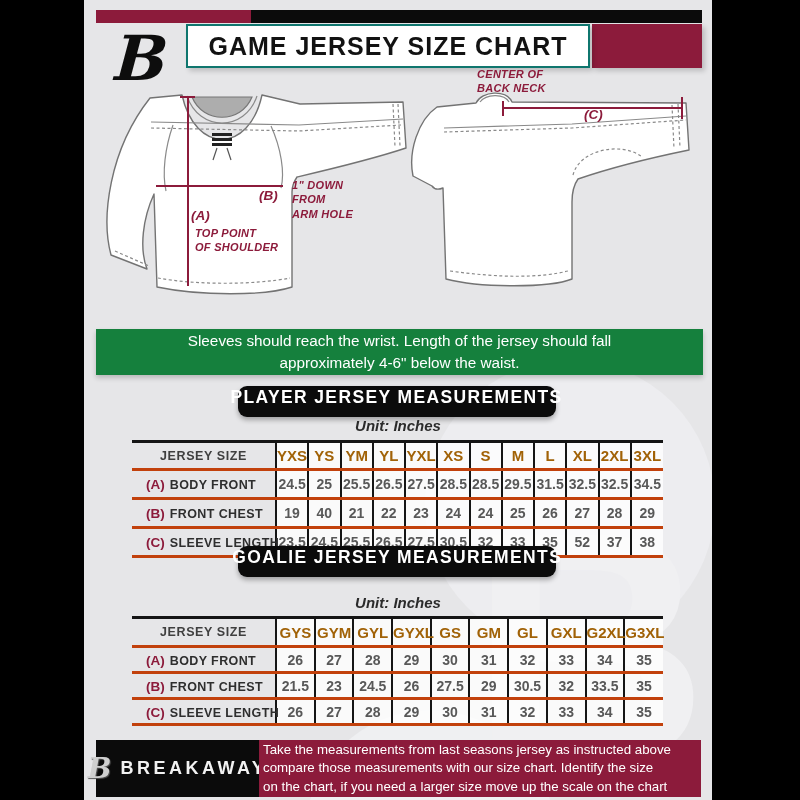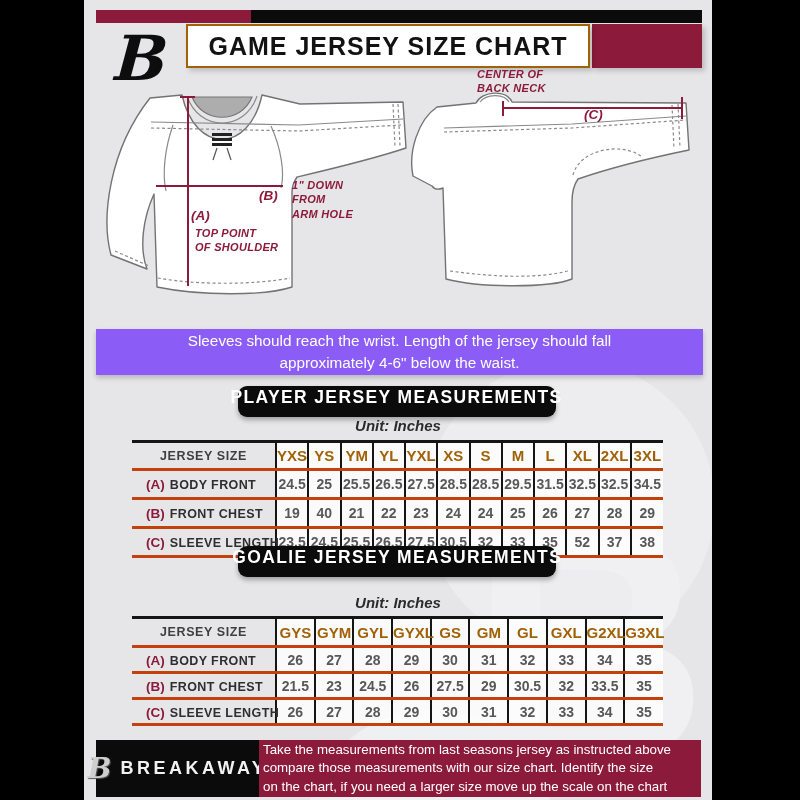--- a/index.html
+++ b/index.html
@@ -10,34 +10,34 @@
   .pillar.right{left:712px;width:88px;}
 
   
   .watermark{position:absolute;left:0;top:0;z-index:0;}
 
   
   .topbar-maroon{position:absolute;left:96px;top:10px;width:155px;height:13px;background:#8C1B3B;z-index:2;}
   .topbar-black{position:absolute;left:251px;top:10px;width:451px;height:13px;background:#0B0B0B;z-index:2;}
   .logo-top{position:absolute;left:104px;top:22px;z-index:3;}
   .title-box{position:absolute;left:186px;top:24px;width:404px;height:44px;background:#fff;
-             border:2px solid #a16207;box-sizing:border-box;display:flex;align-items:center;justify-content:center;
+             border:2px solid #0f766e;box-sizing:border-box;display:flex;align-items:center;justify-content:center;
              box-shadow:3px 3px 5px rgba(0,0,0,.18);z-index:3;}
   .title-box span{font-size:25px;font-weight:bold;letter-spacing:1px;color:#121212;white-space:nowrap;}
   .title-maroon{position:absolute;left:592px;top:24px;width:110px;height:44px;background:#8C1B3B;
                 box-shadow:3px 3px 5px rgba(0,0,0,.18);z-index:2;}
 
   
   .jersey-svg{position:absolute;z-index:2;}
   .anno{position:absolute;z-index:3;color:#8C1B3B;font-style:italic;font-weight:bold;
         font-size:11px;line-height:1.3;letter-spacing:.3px;white-space:nowrap;}
   .anno.key{font-size:13.5px;letter-spacing:0;}
 
   
-  .notice{position:absolute;left:96px;top:329px;width:607px;height:46px;background:#8b5cf6;z-index:2;
+  .notice{position:absolute;left:96px;top:329px;width:607px;height:46px;background:#15803d;z-index:2;
           display:flex;flex-direction:column;align-items:center;justify-content:center;
           color:#fff;font-size:15.3px;line-height:1.45;box-shadow:0 3px 5px rgba(0,0,0,.2);}
 
   
   .pill{position:absolute;left:238px;width:318px;height:31px;background:#0B0B0B;border-radius:9px;z-index:2;
         display:flex;justify-content:center;box-shadow:0 3px 5px rgba(0,0,0,.3);}
   .pill span{color:#fff;font-weight:bold;font-size:19px;letter-spacing:1.5px;white-space:nowrap;
              transform:scaleX(.92);}
   .unit{position:absolute;left:84px;width:628px;text-align:center;z-index:2;
         font-style:italic;font-weight:bold;font-size:15px;color:#2b2b2b;}

